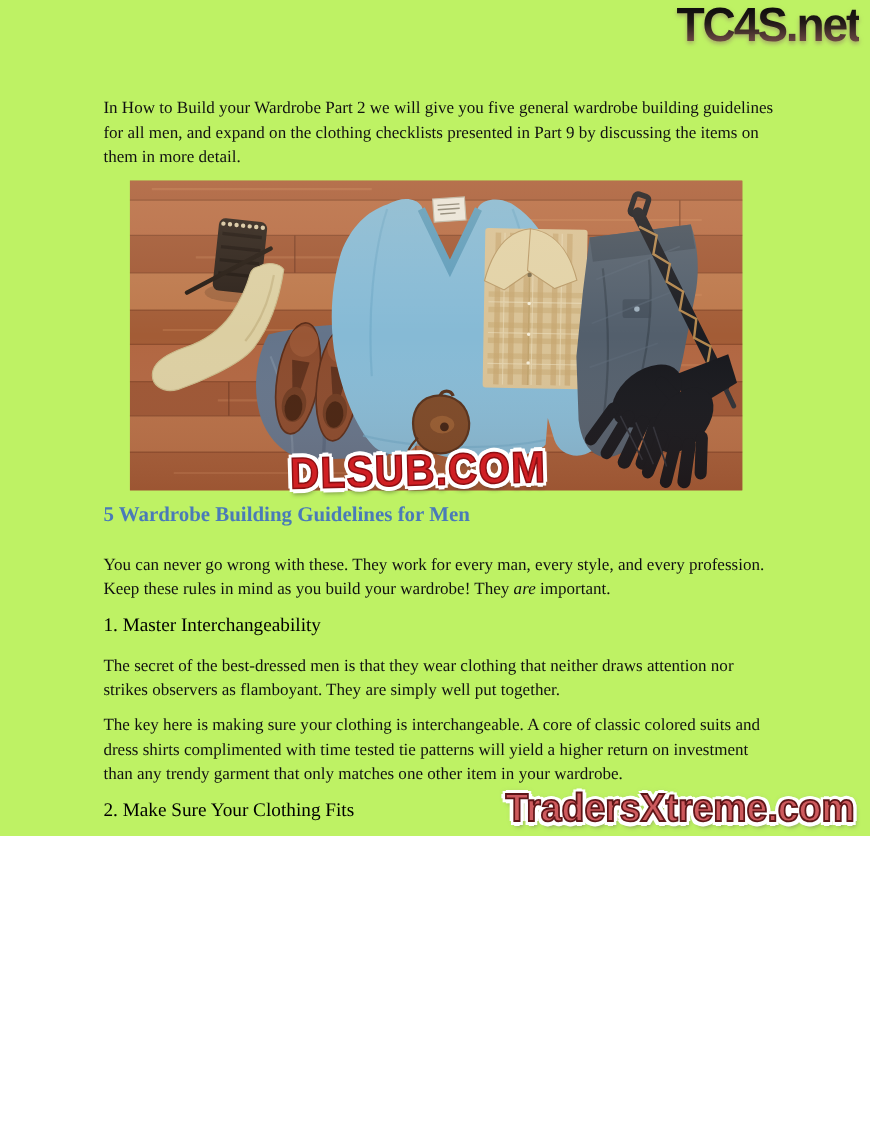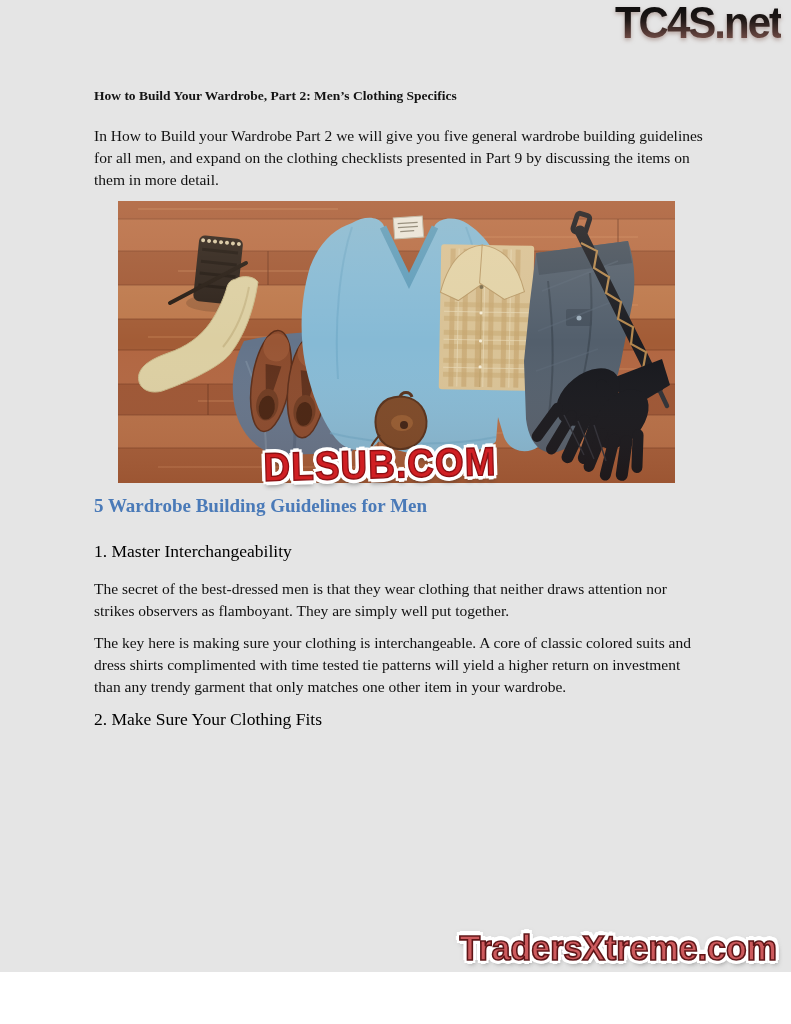--- a/index.html
+++ b/index.html
@@ -1,16 +1,16 @@
 <!DOCTYPE html>
 <html><head>
 <meta charset="utf-8">
 <style>
   html,body{margin:0;padding:0;background:#ffffff;}
-  .page{position:relative;width:791px;height:972px;background:#e5e5e5;overflow:hidden;
+  .page{position:relative;width:791px;height:760px;background:#bef264;overflow:hidden;
         font-family:"Liberation Serif",serif;color:#111;}
 
   
   .logo-tc4s{
     position:absolute;top:0;right:10px;
     font:bold 42px/1.1 "Liberation Sans",sans-serif;letter-spacing:-2px;
     color:#241b19;
     background:linear-gradient(180deg,#0b0b0b 12%,#221a18 45%,#6e4a44 82%,#9c7a72 100%);
     -webkit-background-clip:text;background-clip:text;-webkit-text-fill-color:transparent;
     filter:drop-shadow(0 2px 2px rgba(140,110,100,.55));
@@ -54,21 +54,20 @@
 </style>
 </head>
 <body>
 
 <div class="page">
 
   <div class="logo-tc4s">TC4S.net</div>
 
   <div class="content">
 
-    <h4 class="doc-title">How to Build Your Wardrobe, Part 2: Men’s Clothing Specifics</h4>
 
     <p class="body">In How to Build your Wardrobe Part 2 we will give you five general wardrobe building guidelines for all men, and expand on the clothing checklists presented in Part 9 by discussing the items on them in more detail.</p>
 
     <figure class="photo-fig" aria-label="Vintage flat-lay photo on a wooden floor: light blue v-neck sweater, folded plaid dress shirt, gray slacks, brown suede shoes on folded trousers, beige sock, clothes brush, black gloves, umbrella and small leather pouch.">
       <svg width="557" height="282" viewBox="0 0 557 282">
 
         <g>
           <rect width="557" height="282" fill="#b06a42"></rect>
           <rect y="0" width="557" height="18" fill="#a85c38"></rect>
           <rect y="18" width="557" height="32" fill="#b76c44"></rect>
@@ -216,20 +215,21 @@
             <stop offset="1" stop-color="#5a1e0a" stop-opacity=".12"></stop>
           </linearGradient>
         </defs>
         <rect width="557" height="282" fill="url(#fade)"></rect>
       </svg>
       <div class="watermark">DLSUB.COM</div>
     </figure>
 
     <h2 class="h-blue">5 Wardrobe Building Guidelines for Men</h2>
 
+    <p class="body"><span>You can never go wrong with these. They work for every man, every style, and every profession. Keep these rules in mind as you build your wardrobe! They </span><em class="it">are</em><span> important.</span></p>
 
     <h3 class="h-sub">1. Master Interchangeability</h3>
     <p class="body">The secret of the best-dressed men is that they wear clothing that neither draws attention nor strikes observers as flamboyant. They are simply well put together.</p>
     <p class="body">The key here is making sure your clothing is interchangeable. A core of classic colored suits and dress shirts complimented with time tested tie patterns will yield a higher return on investment than any trendy garment that only matches one other item in your wardrobe.</p>
 
     <h3 class="h-sub">2. Make Sure Your Clothing Fits</h3>
 
   </div>
 
   <div class="logo-tx">TradersXtreme.com</div>

